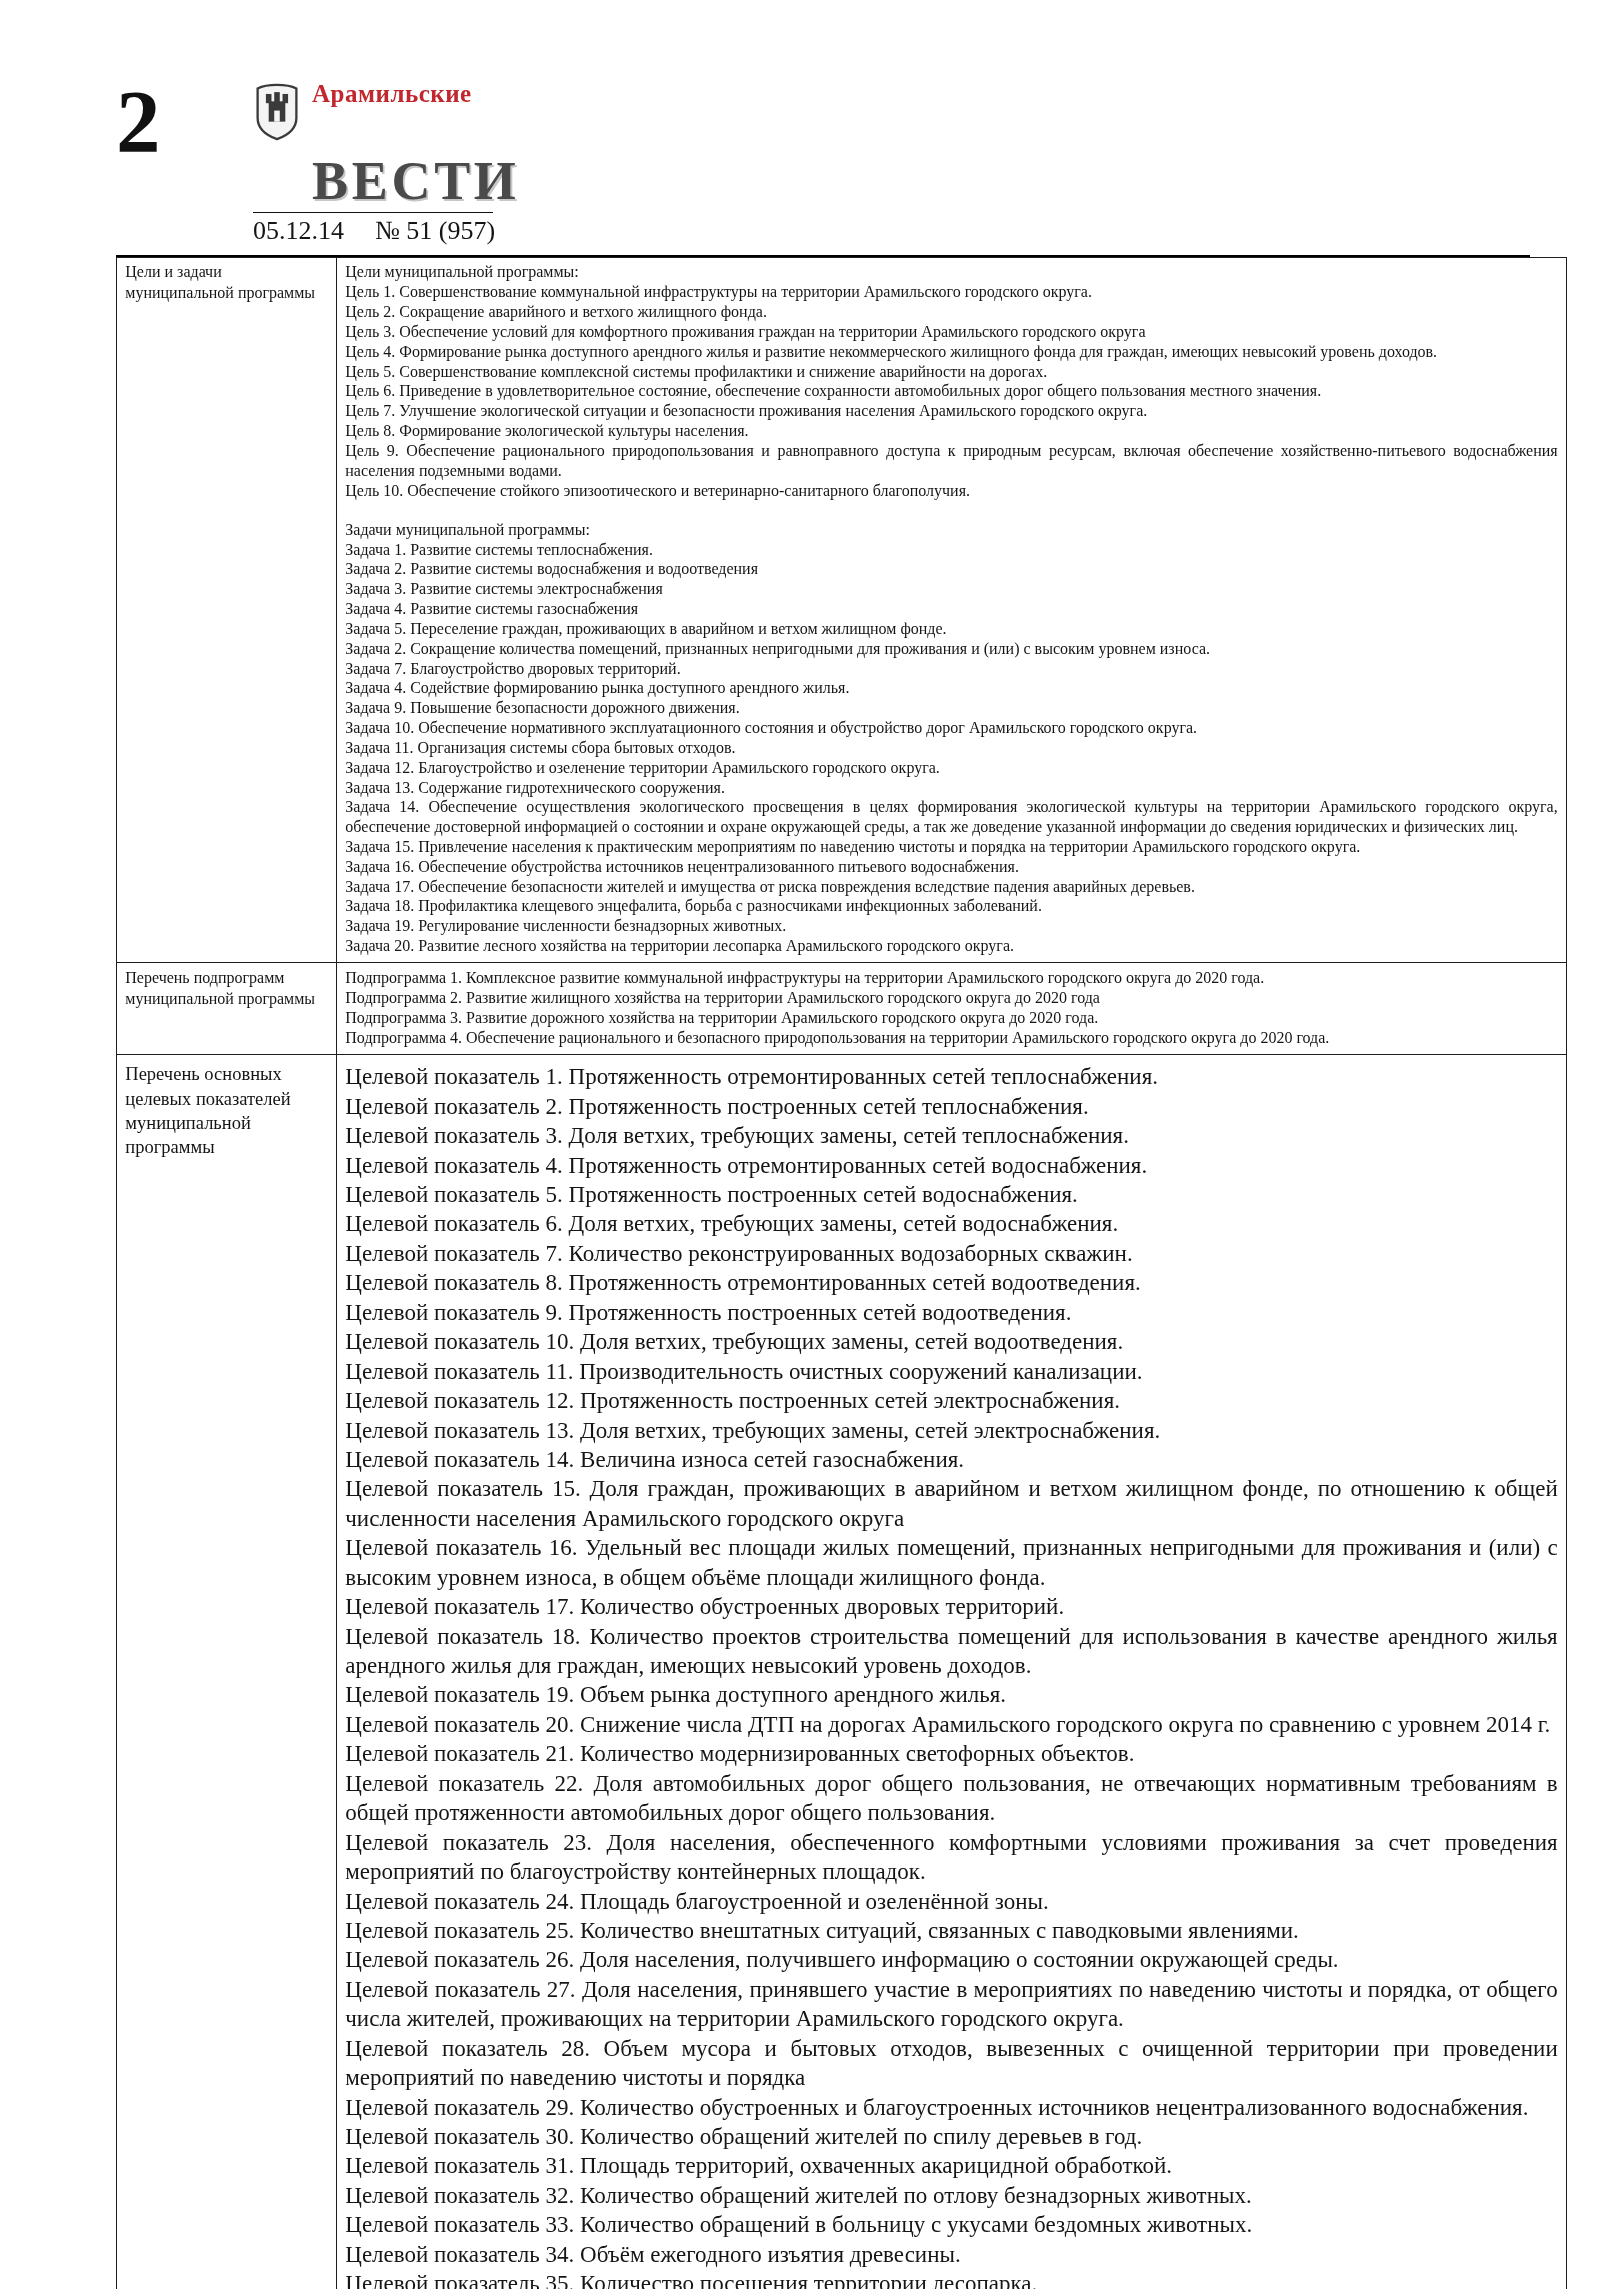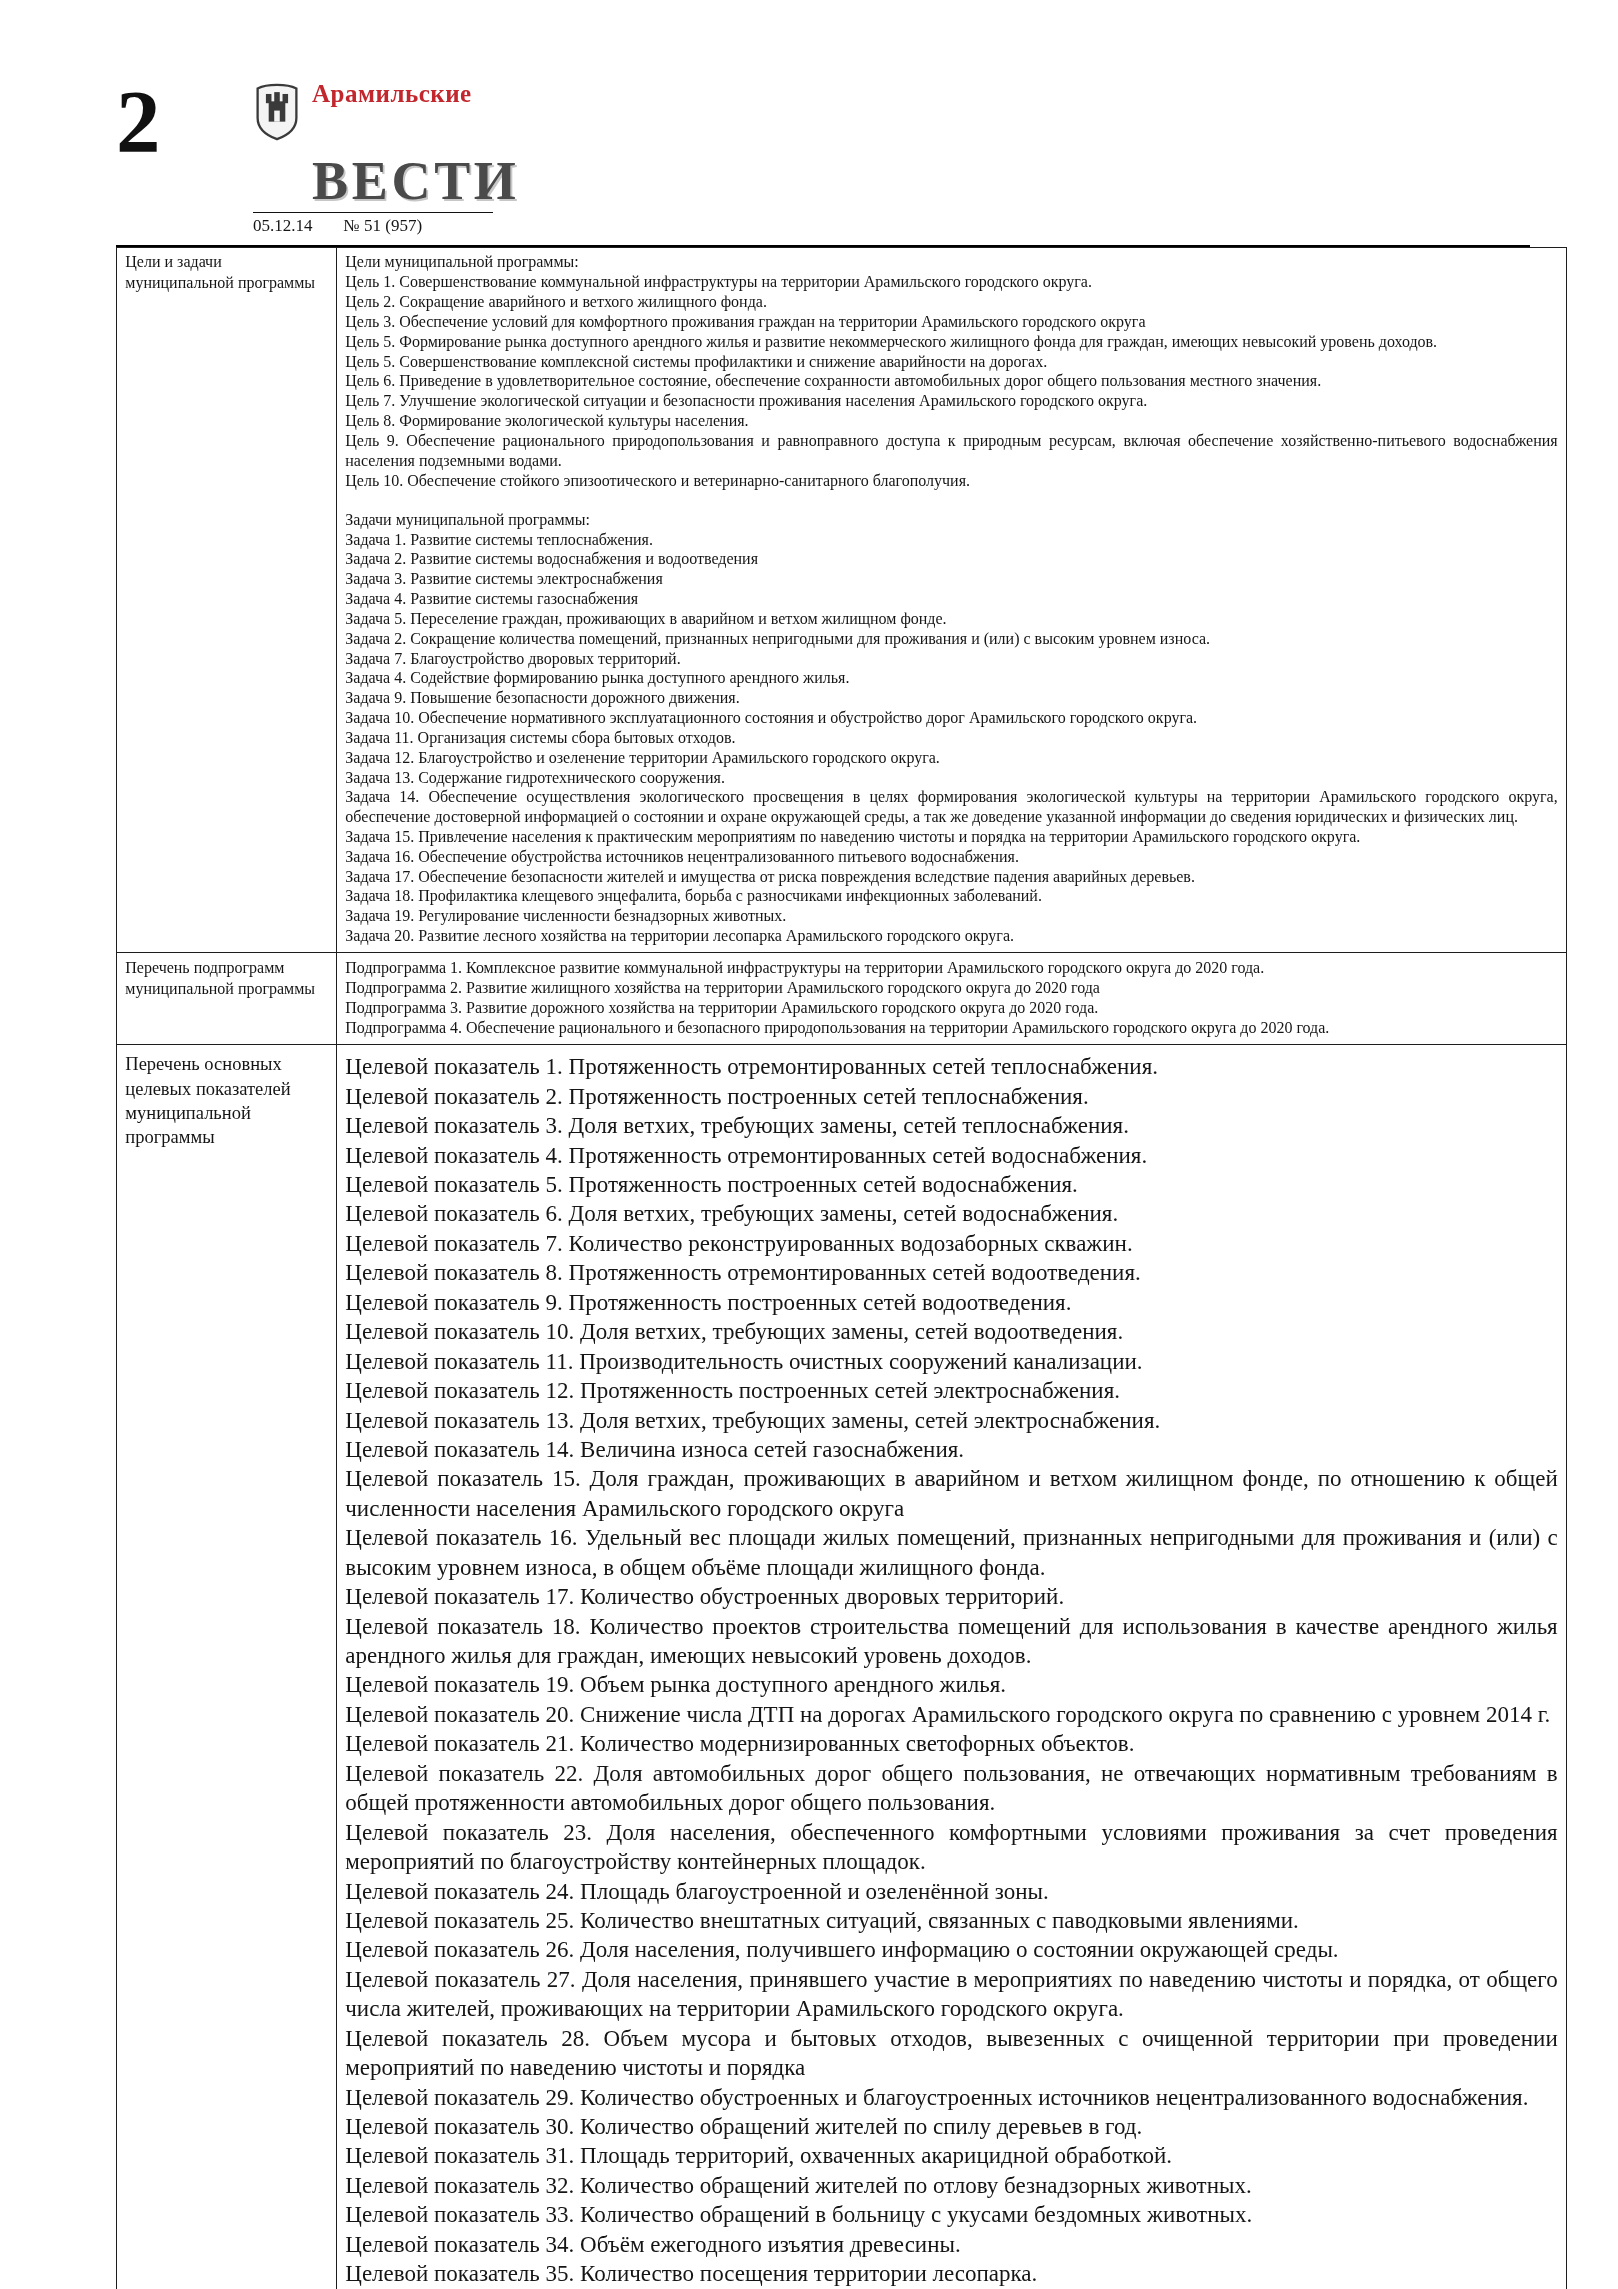--- a/index.html
+++ b/index.html
@@ -48,21 +48,21 @@
     font-weight: 700;
     color: #4a4a4a;
     letter-spacing: 3.7px;
     line-height: 0.98;
     text-shadow: 1.8px 1.8px 0 rgba(70,70,70,0.30);
   }
   .issue-line {
     margin-top: 3.7px;
     border-top: 1.8px solid #111;
     padding-top: 2.8px;
-    font-size: 17px;
+    font-size: 26px;
     display: flex;
     gap: 31px;
     width: 240px;
     white-space: nowrap;
   }
   
   .top-rule {
     margin-top: 9.2px;
     border-top: 2.3px solid #000;
     width: 100%;
@@ -134,21 +134,21 @@
 
   <table class="program-table">
     <tbody>
       <tr>
         <td class="label-cell">Цели и задачи муниципальной программы</td>
         <td class="content-cell">
             <div class="line">Цели муниципальной программы:</div>
             <div class="line">Цель 1. Совершенствование коммунальной инфраструктуры на территории Арамильского городского округа.</div>
             <div class="line">Цель 2. Сокращение аварийного и ветхого жилищного фонда.</div>
             <div class="line">Цель 3. Обеспечение условий для комфортного проживания граждан на территории Арамильского городского округа</div>
-            <div class="line">Цель 5. Формирование рынка доступного арендного жилья и развитие некоммерческого жилищного фонда для граждан, имеющих невысокий уровень доходов.</div>
+            <div class="line">Цель 4. Формирование рынка доступного арендного жилья и развитие некоммерческого жилищного фонда для граждан, имеющих невысокий уровень доходов.</div>
             <div class="line">Цель 5. Совершенствование комплексной системы профилактики и снижение аварийности на дорогах.</div>
             <div class="line">Цель 6. Приведение в удовлетворительное состояние, обеспечение сохранности  автомобильных дорог общего пользования местного значения.</div>
             <div class="line">Цель 7. Улучшение экологической ситуации и безопасности проживания населения Арамильского городского округа.</div>
             <div class="line">Цель 8. Формирование экологической культуры населения.</div>
             <div class="line">Цель 9. Обеспечение рационального природопользования и равноправного доступа к природным ресурсам, включая обеспечение хозяйственно-питьевого водоснабжения населения подземными водами.</div>
             <div class="line">Цель 10. Обеспечение стойкого эпизоотического и ветеринарно-санитарного благополучия.</div>
             <div class="line gap"></div>
             <div class="line">Задачи муниципальной программы:</div>
             <div class="line">Задача 1. Развитие системы теплоснабжения.</div>
             <div class="line">Задача 2. Развитие системы водоснабжения и водоотведения</div>

